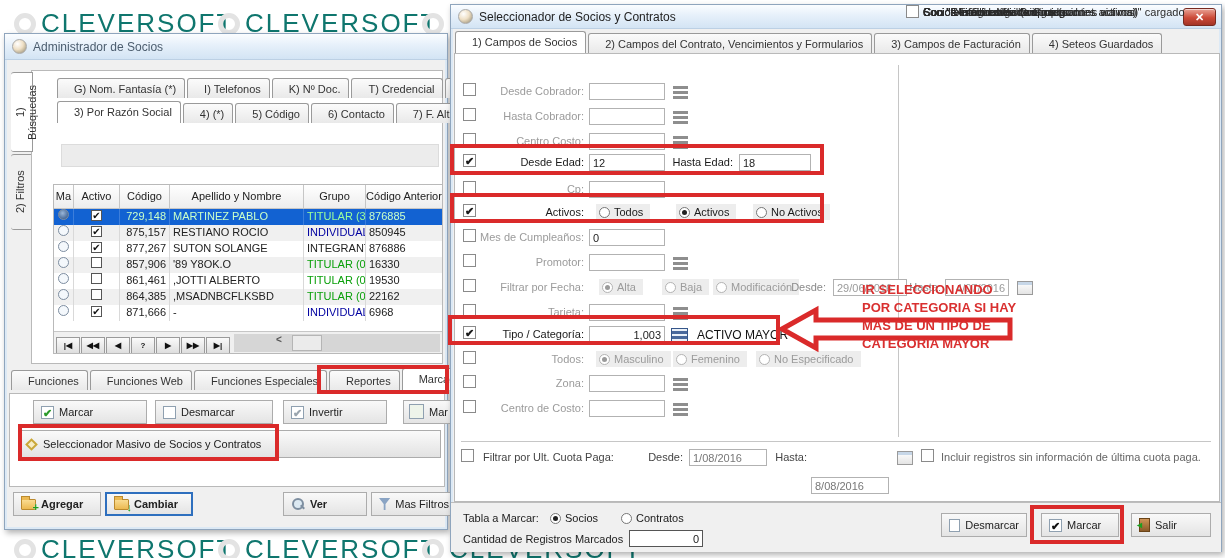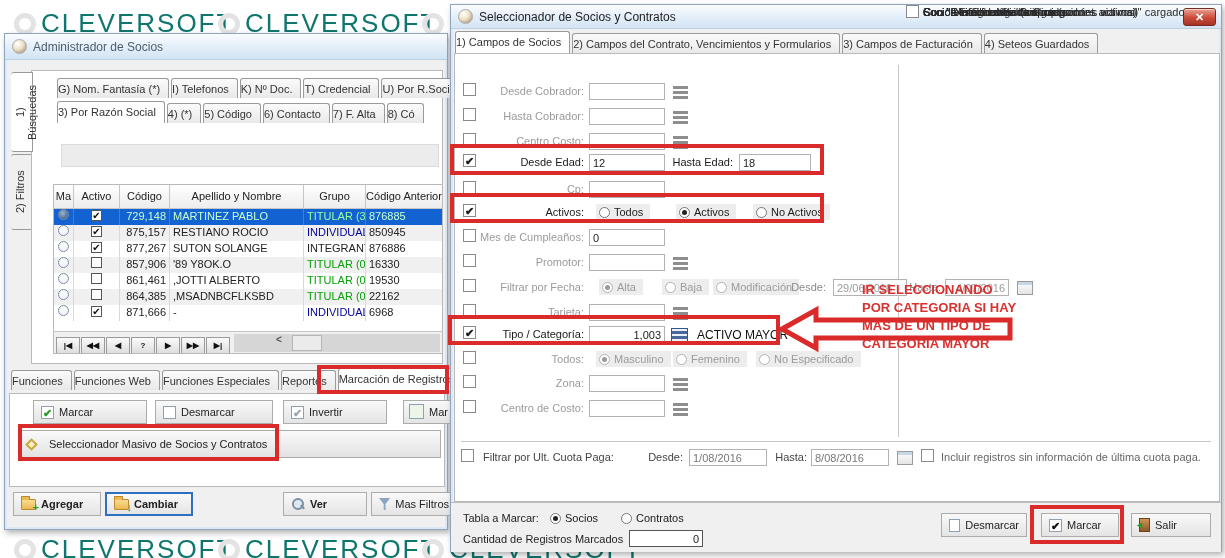--- a/index.html
+++ b/index.html
@@ -10,21 +10,21 @@
 .wm .ring{display:inline-block;width:22px;height:22px;border:5px solid #e3e3e3;border-radius:50%;vertical-align:-3px;margin-right:5px;}
 .wm .sub{display:block;font-size:8px;letter-spacing:6px;text-align:right;margin-top:-5px;}
 
 .win{position:absolute;background:#f0f0f0;border:1px solid #8fa5bd;box-shadow:0 0 0 2px #dce9f5 inset,2px 3px 6px rgba(0,0,0,.3);}
 .tbar{position:absolute;left:0;top:0;right:0;height:26px;background:linear-gradient(#fbfdff,#e6f0fa 45%,#d3e4f4);border-bottom:1px solid #bcd0e4;display:flex;align-items:center;padding-left:7px;gap:6px;}
 .ttl{font-size:12px;color:#4c5d6e;}
 .ball{width:15px;height:15px;border-radius:50%;background:radial-gradient(circle at 35% 30%,#ffffff,#efe0c6 45%,#b9ae94 75%,#8d8d8d);border:1px solid #aaaaaa;}
 .panel{position:absolute;background:#ffffff;border:1px solid #b9b9b9;}
 
 .tstrip{position:absolute;display:flex;align-items:flex-end;}
-.xtab{display:inline-block;padding:4px 8px 3px 0;font-size:11px;color:#333;background:linear-gradient(#fbfbfb,#e9e9e9);border:1px solid #9a9a9a;border-bottom:none;border-radius:3px 3px 0 0;margin-right:2px;white-space:nowrap;}
+.xtab{display:inline-block;padding:4px 8px 3px 16px;font-size:11px;color:#333;background:linear-gradient(#fbfbfb,#e9e9e9);border:1px solid #9a9a9a;border-bottom:none;border-radius:3px 3px 0 0;margin-right:2px;white-space:nowrap;}
 .xtab.active{background:#ffffff;padding-bottom:5px;position:relative;z-index:2;}
 .vtab{position:absolute;writing-mode:vertical-rl;transform:rotate(180deg);font-size:11px;color:#333;background:#f0f0f0;border:1px solid #9a9a9a;border-right:none;border-radius:0 3px 3px 0;padding:10px 3px;text-align:center;}
 .vtab.active{background:#ffffff;z-index:2;}
 
 .th,.td{float:left;height:100%;white-space:nowrap;overflow:hidden;}
 .thead{position:absolute;height:24px;background:#4d7c0f;text-decoration:underline;}
 .th{border-right:1px solid #c6c6c6;border-bottom:1px solid #c6c6c6;font-size:11px;line-height:22px;text-align:center;color:#222;background:linear-gradient(#ffffff,#ededed);}
 .trow{position:relative;height:16px;background:#ffffff;}
 .trow.alt{background:#f0f0f0;}
 .trow.selected{background:#1262d2;color:#c9ffc9;}
@@ -225,21 +225,21 @@
       <span class="ic-box ck-gray">✔</span>
       <span>Invertir</span>
     </div>
   <div class="btn" style="left:398px;top:366px;width:62px">
       <span class="ic-box ic-multi ck-g">✔</span>
       <span>Mar</span>
     </div>
 
   <div class="btn" style="left:14px;top:396px;width:422px;height:28px;background:linear-gradient(#fafafa,#e2e2e2)">
     <span class="ic-dia"></span>
-    <span style="margin-left:8px">Seleccionador Masivo de Socios y Contratos</span>
+    <span style="margin-left:2px">Seleccionador Masivo de Socios y Contratos</span>
   </div>
 
   <div class="btn" style="left:8px;top:458px;width:88px;font-weight:bold">
       <span class="ic-fold">
         <span class="ov">+</span>
       </span>
       <span>Agregar</span>
     </div>
   <div class="btn focus" style="left:100px;top:458px;width:88px;font-weight:bold">
       <span class="ic-fold">
@@ -394,21 +394,21 @@
   </div>
 
   <div class="hline" style="left:10px;top:436px;width:750px"></div>
 
   <div class="frow" style="top:444px">
     <span class="cbx" style="left:10px"></span>
     <span class="flbl" style="left:32px;width:150px;text-align:left;color:#444">Filtrar por Ult. Cuota Paga:</span>
     <span class="flbl" style="left:190px;width:42px;color:#444">Desde:</span>
     <input class="inp" style="left: 238px; width: 78px; color: rgb(119, 119, 119);" value="1/08/2016">
     <span class="flbl" style="left:320px;width:36px;color:#444">Hasta:</span>
-    <input class="inp" style="left: 360px; width: 78px; color: rgb(119, 119, 119);" value="8/08/2016">
+    <input class="inp" style="left: 360px; width: 78px; color: rgb(119, 119, 119); margin-top: 28px;" value="8/08/2016">
     <span class="cal" style="left:446px;top:2px"></span>
     <span class="cbx" style="left:470px"></span>
     <span class="flbl" style="left:490px;width:270px;text-align:left;color:#666">Incluir registros sin información de última cuota paga.</span>
   </div>
 
   <div>
     <div class="rchk">
       <span class="cbx" style="left:7px"></span>
       <span class="lab">Socios Individuales (sin integrantes activos)</span>
     </div>

